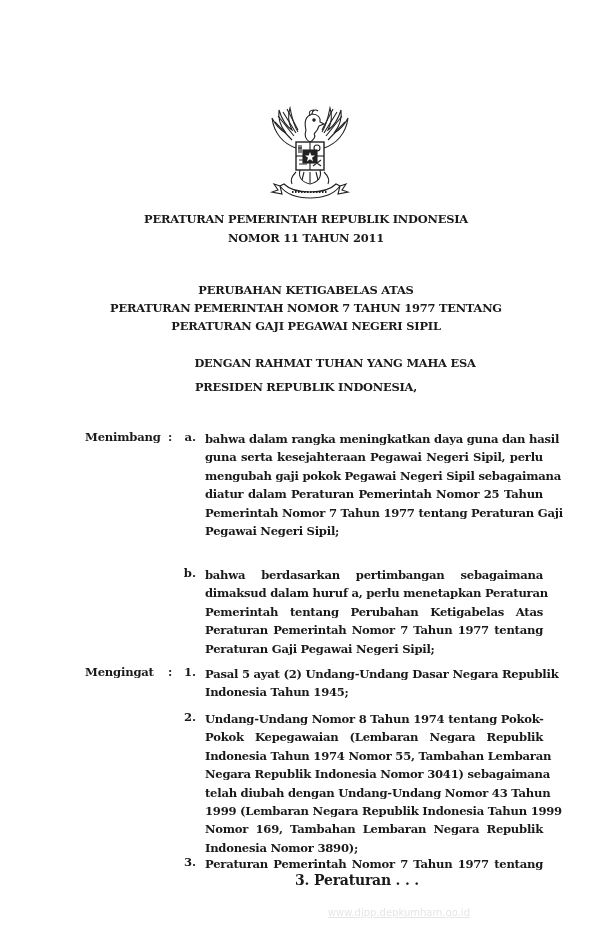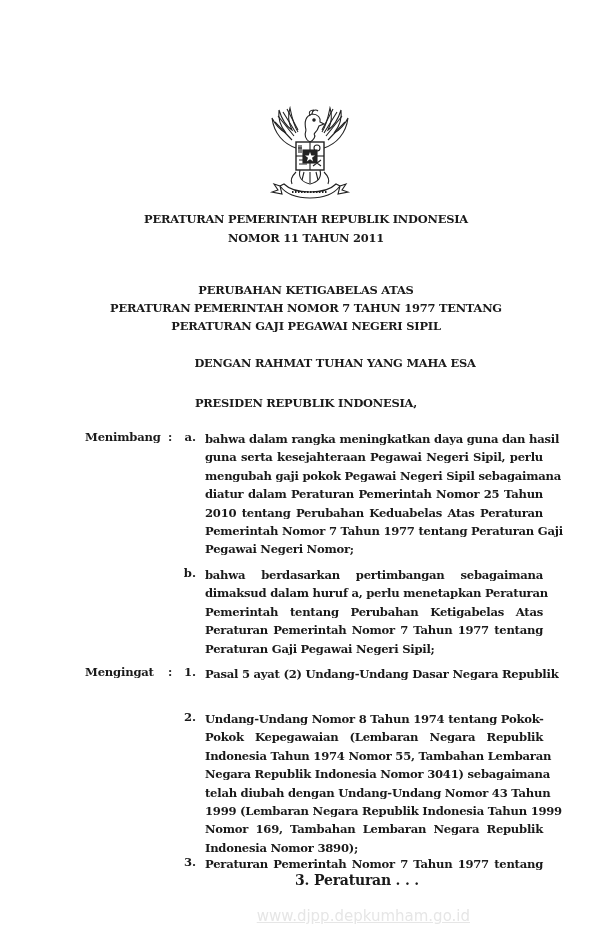--- a/index.html
+++ b/index.html
@@ -86,21 +86,21 @@
       font-weight: bold;
       font-size: 14px;
       letter-spacing: -0.2px;
       white-space: nowrap;
     }
     .watermark {
       position: absolute;
       right: 18px;
       top: 907px;
       font-family: "DejaVu Sans", "Liberation Sans", sans-serif;
-      font-size: 15px;
+      font-size: 10px;
       color: #e6e6e6;
       text-decoration: underline;
       white-space: nowrap;
     }
   </style>
 </head>
 <body>
 
 <div class="page">
 
@@ -138,51 +138,51 @@
       <path d="M26 92 L62 92" stroke-dasharray="1.5 1.5" stroke-width="2"></path>
     </g>
   </svg>
 
   <div class="center-line" style="top:212px;">PERATURAN PEMERINTAH REPUBLIK INDONESIA</div>
   <div class="center-line" style="top:231px;">NOMOR 11 TAHUN 2011</div>
   <div class="center-line" style="top:283px;">PERUBAHAN KETIGABELAS ATAS</div>
   <div class="center-line" style="top:301px;">PERATURAN PEMERINTAH NOMOR 7 TAHUN 1977 TENTANG</div>
   <div class="center-line" style="top:319px;">PERATURAN GAJI PEGAWAI NEGERI SIPIL</div>
   <div class="center-line" style="top:356px;padding-left:29px;">DENGAN RAHMAT TUHAN YANG MAHA ESA</div>
-  <div class="center-line" style="top:396px;">PRESIDEN REPUBLIK INDONESIA,</div>
+  <div class="center-line" style="top:380px;">PRESIDEN REPUBLIK INDONESIA,</div>
 
   <div class="label" style="left:85px; top:430px;text-align:center;">Menimbang</div>
   <div class="colon" style="left:168px; top:430px;">:</div>
 
   <div class="marker" style="left:176px; top:430px;">a.</div>
   <div class="para" style="top:430px;">
     <span class="ln">bahwa dalam rangka meningkatkan daya guna dan hasil</span>
     <span class="ln">guna serta kesejahteraan Pegawai Negeri Sipil, perlu</span>
     <span class="ln">mengubah gaji pokok Pegawai Negeri Sipil sebagaimana</span>
     <span class="ln">diatur dalam Peraturan Pemerintah Nomor 25 Tahun</span>
-    <span class="ln">2010 tentang Perubahan Keduabelas Atas Peraturan</span>
     <span class="ln">Pemerintah Nomor 7 Tahun 1977 tentang Peraturan Gaji</span>
-    <span class="ln last">Pegawai Negeri Nomor;</span>
+    <span class="ln last">Pegawai Negeri Sipil;</span>
   </div>
 
   <div class="marker" style="left:176px; top:566px;">b.</div>
   <div class="para" style="top:566px;">
     <span class="ln">bahwa berdasarkan pertimbangan sebagaimana</span>
     <span class="ln">dimaksud dalam huruf a, perlu menetapkan Peraturan</span>
     <span class="ln">Pemerintah tentang Perubahan Ketigabelas Atas</span>
     <span class="ln">Peraturan Pemerintah Nomor 7 Tahun 1977 tentang</span>
     <span class="ln last">Peraturan Gaji Pegawai Negeri Sipil;</span>
   </div>
 
   <div class="label" style="left:85px; top:665px;">Mengingat</div>
   <div class="colon" style="left:168px; top:665px;">:</div>
 
   <div class="marker" style="left:176px; top:665px;">1.</div>
   <div class="para" style="top:665px;">
     <span class="ln">Pasal 5 ayat (2) Undang-Undang Dasar Negara Republik</span>
+    <span class="ln last">Indonesia Tahun 1945;</span>
   </div>
 
   <div class="marker" style="left:176px; top:710px;">2.</div>
   <div class="para" style="top:710px;">
     <span class="ln">Undang-Undang Nomor 8 Tahun 1974 tentang Pokok-</span>
     <span class="ln">Pokok Kepegawaian (Lembaran Negara Republik</span>
     <span class="ln">Indonesia Tahun 1974 Nomor 55, Tambahan Lembaran</span>
     <span class="ln">Negara Republik Indonesia Nomor 3041) sebagaimana</span>
     <span class="ln">telah diubah dengan Undang-Undang Nomor 43 Tahun</span>
     <span class="ln">1999 (Lembaran Negara Republik Indonesia Tahun 1999</span>

